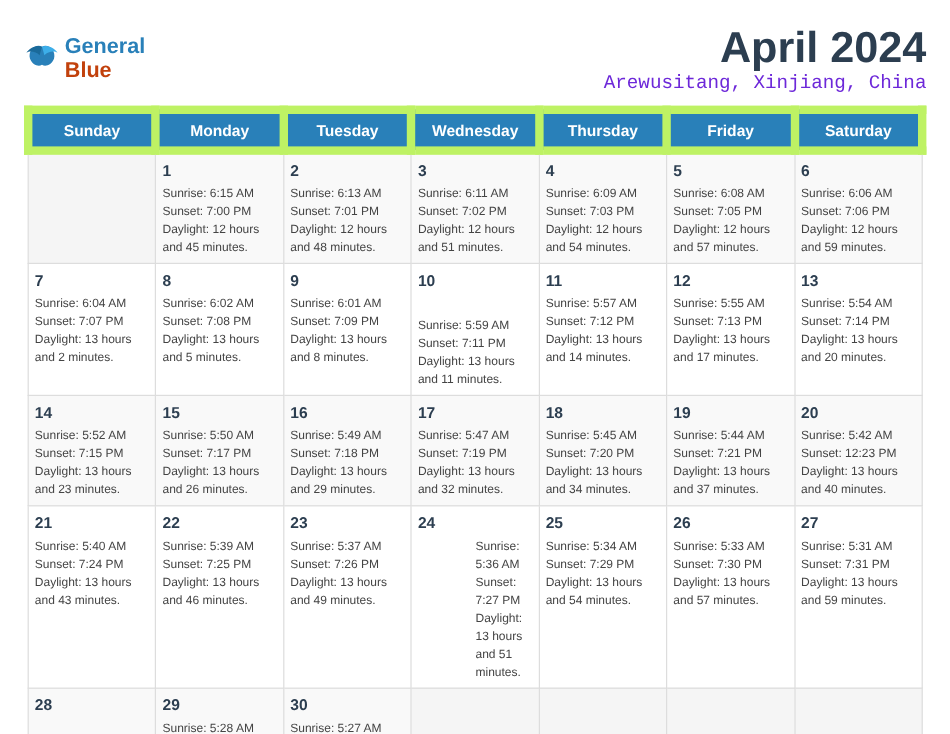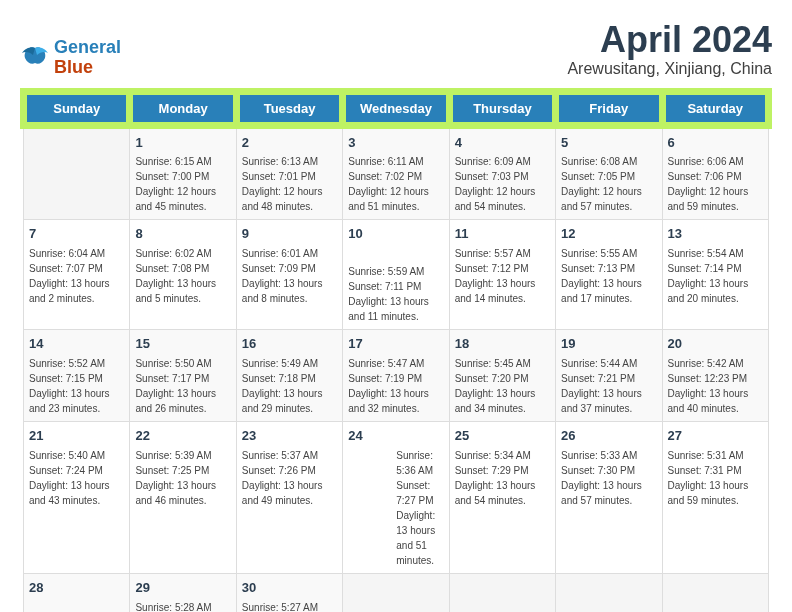--- a/index.html
+++ b/index.html
@@ -6,21 +6,21 @@
     body {
       font-family: Arial, sans-serif;
       background: #fff;
       width: 792px;
       min-height: 612px;
       padding: 20px;
     }
     .header {
       display: flex;
       justify-content: space-between;
-      align-items: flex-end;
+      align-items: center;
       margin-bottom: 10px;
     }
     .logo {
       display: flex;
       align-items: center;
       gap: 4px;
     }
     .logo-text {
       font-size: 18px;
       font-weight: bold;
@@ -38,21 +38,22 @@
       text-align: right;
     }
     .month-title {
       font-size: 36px;
       font-weight: bold;
       color: #2c3e50;
       line-height: 1.1;
     }
     .location {
       font-size: 16px;
-      color: #404040;
+      color: #6d28d9;
+      font-family: Liberation Mono, monospace;
     }
     table {
       width: 100%;
       border-collapse: collapse;
       table-layout: fixed;
     }
     thead tr {
       background-color: #2980b9;
     }
     thead th {

